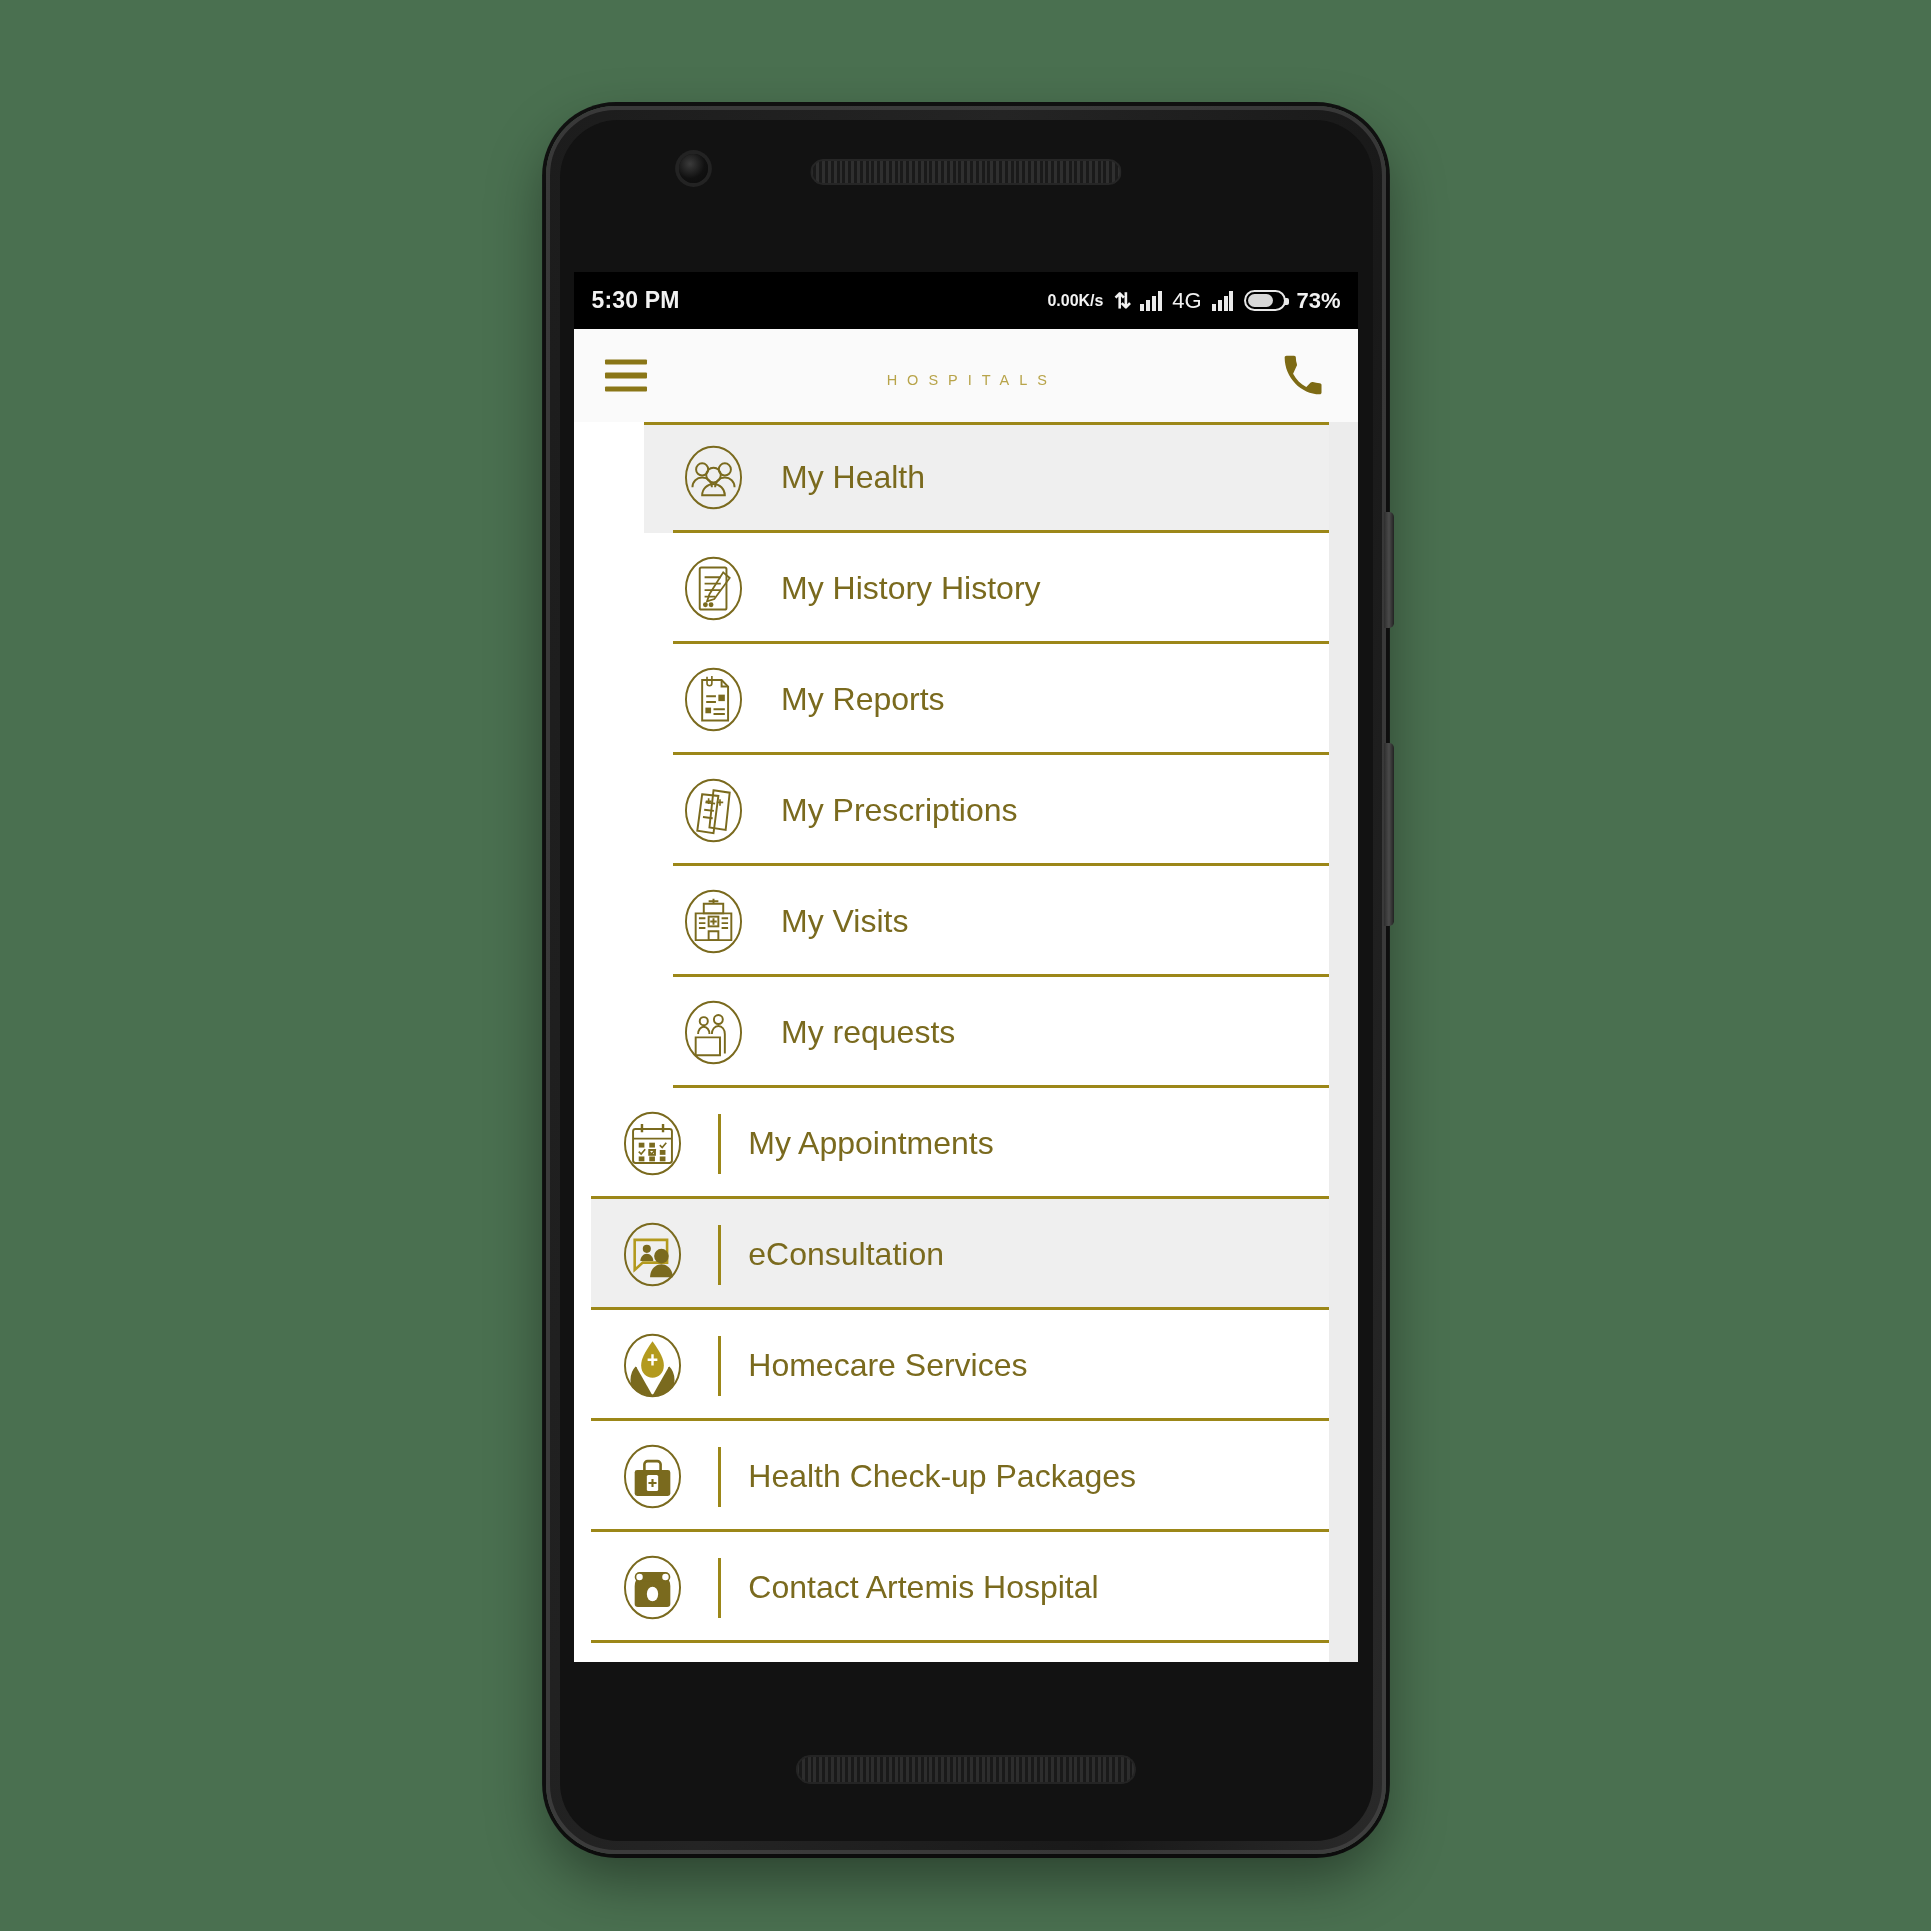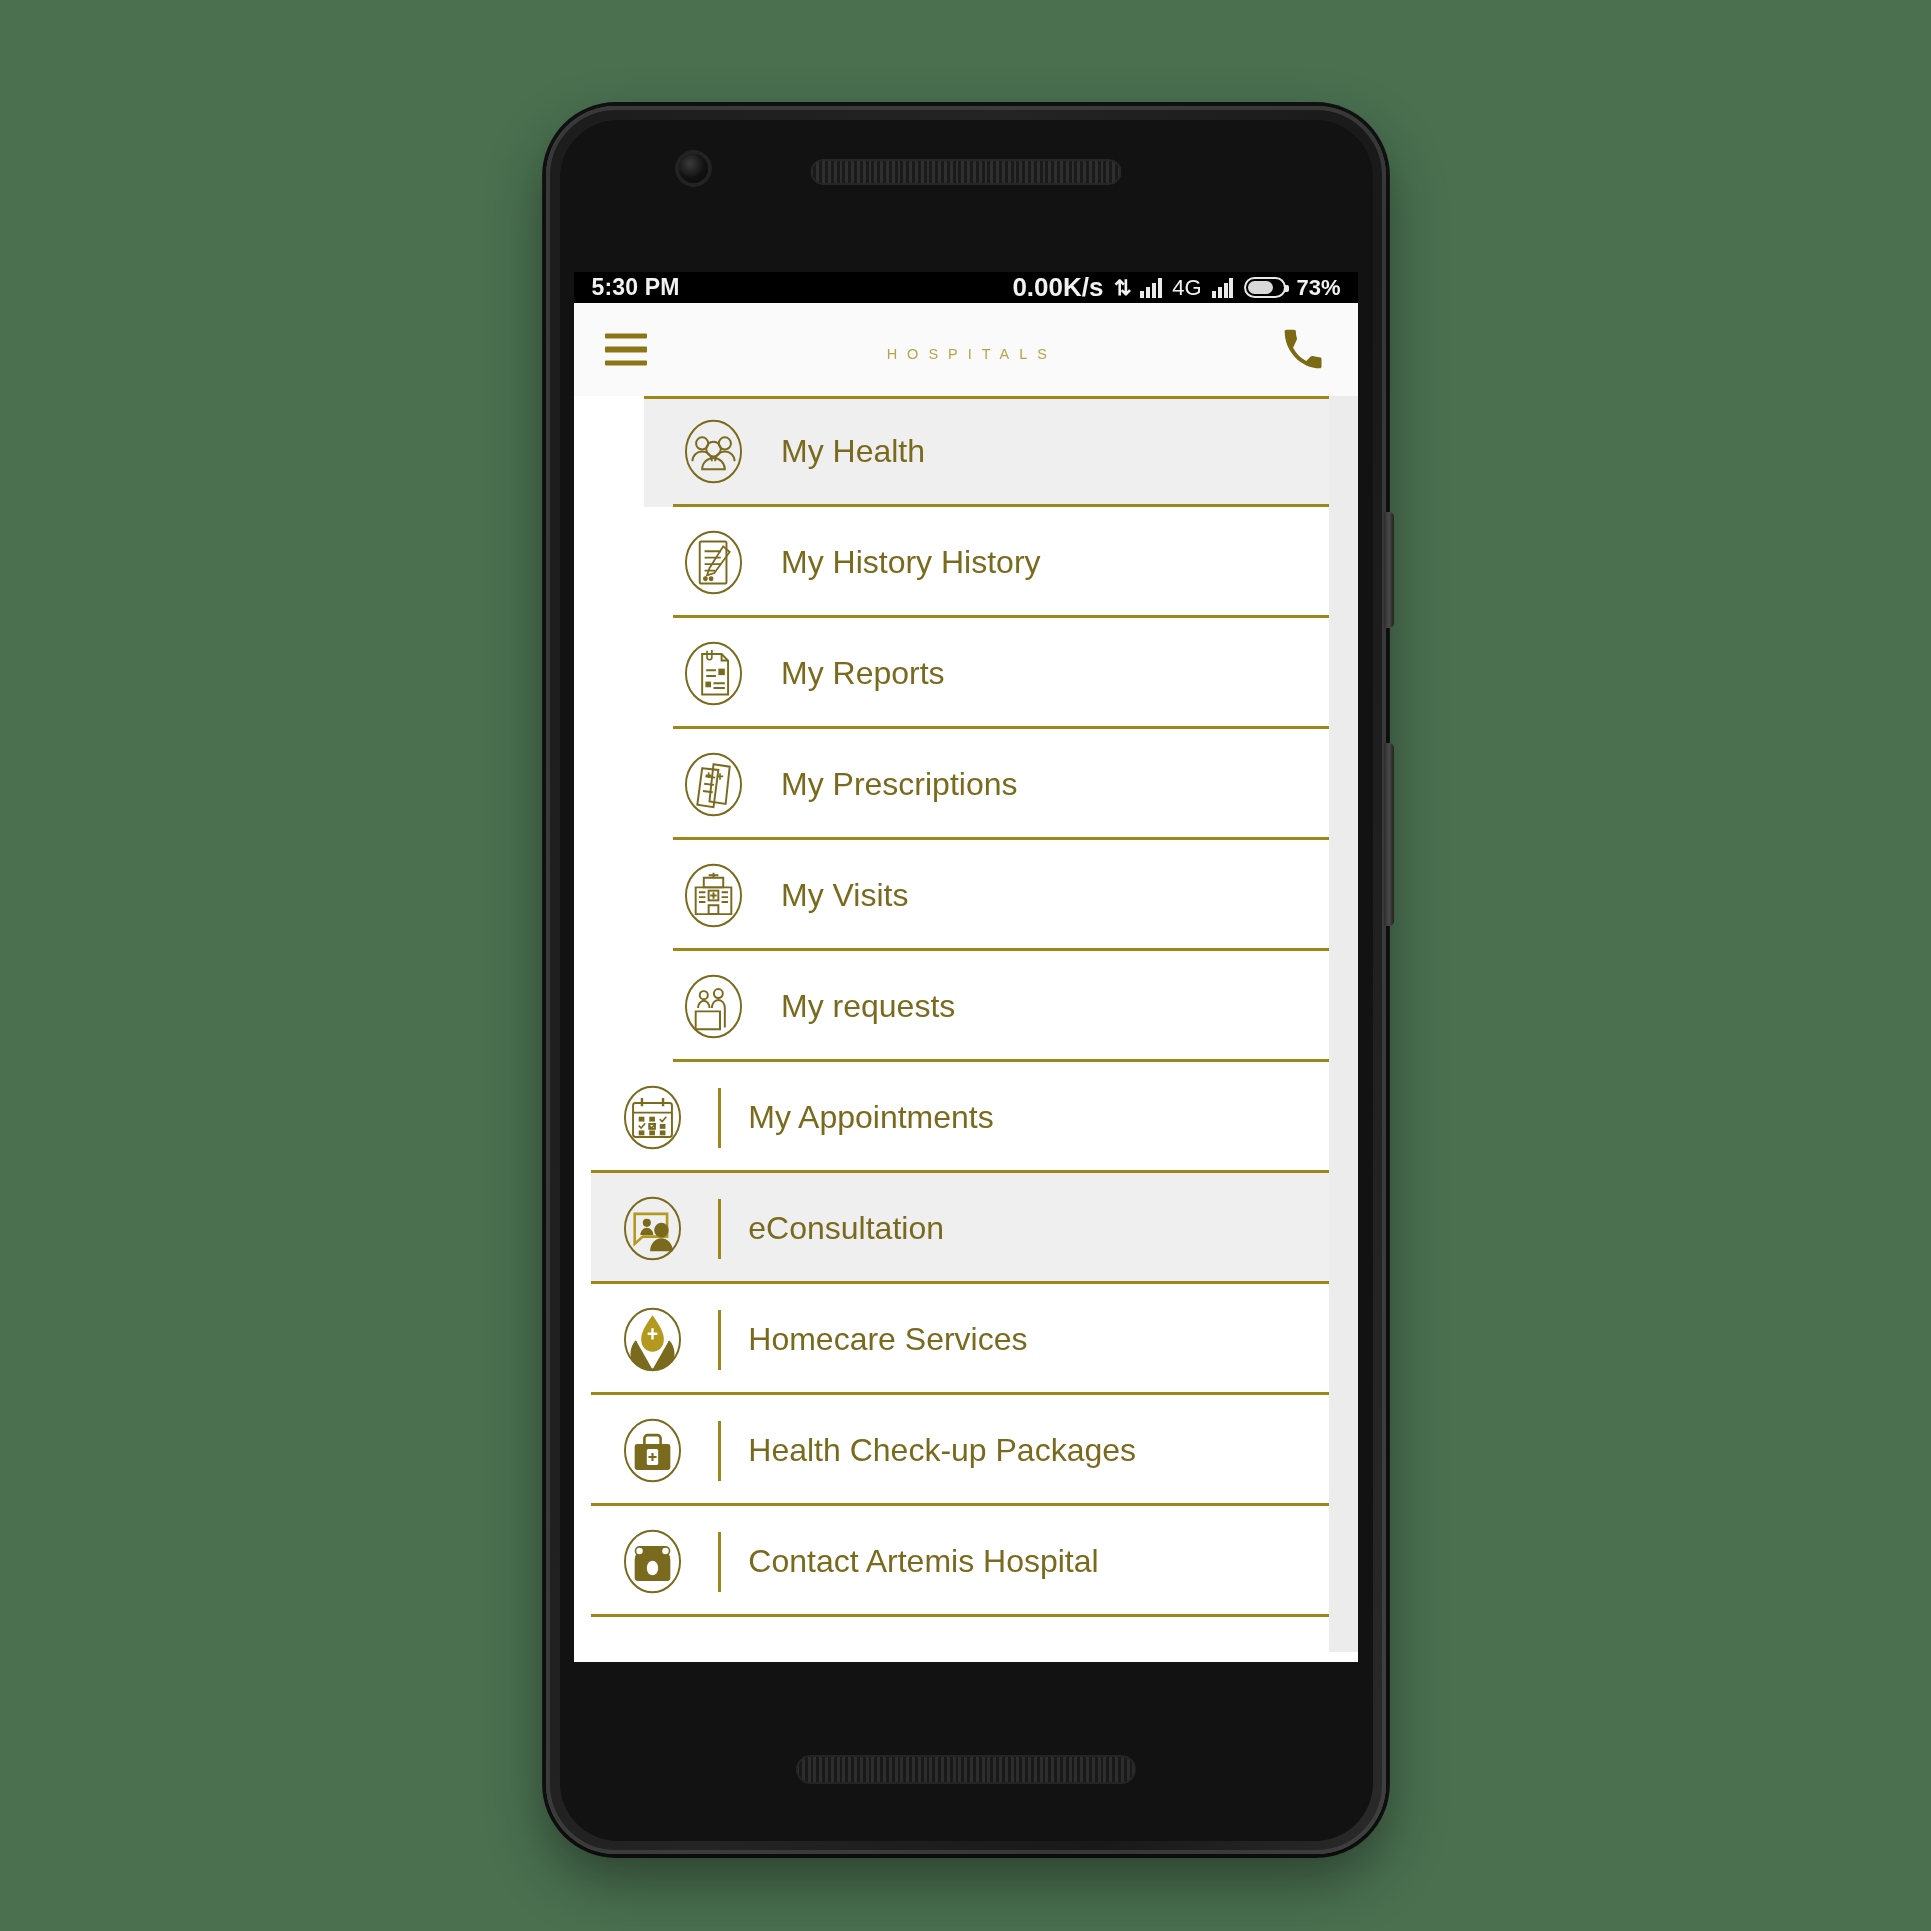--- a/index.html
+++ b/index.html
@@ -103,37 +103,37 @@
     left: 28px;
     top: 166px;
     width: 784px;
     height: 1390px;
     background: #ffffff;
     overflow: hidden;
   }
 
   
   #status-bar {
-    height: 31px;
+    height: 57px;
     background: #000;
     display: flex;
     align-items: center;
     padding: 0 17.4px;
     color: #f2f2f2;
     font-size: 23px;
     font-weight: bold;
   }
   #status-clock { letter-spacing: 0.2px; }
   #status-right {
     margin-left: auto;
     display: flex;
     align-items: center;
     gap: 10.6px;
   }
-  #network-speed { font-size: 26px; font-weight: bold; }
+  #network-speed { font-size: 16px; font-weight: bold; }
   .sig-bars { display: flex; align-items: flex-end; gap: 1.9px; height: 21px; }
   .sig-bars i { display:block; width: 3.9px; background: #eaeaea; }
   .sig-bars i:nth-child(1){ height: 6.8px; }
   .sig-bars i:nth-child(2){ height: 10.6px; }
   .sig-bars i:nth-child(3){ height: 15.4px; }
   .sig-bars i:nth-child(4){ height: 20px; }
   #network-type { font-size: 22px; font-weight: normal; }
   #battery-icon {
     width: 42px; height: 21px;
     border: 2.4px solid #e8e8e8;

